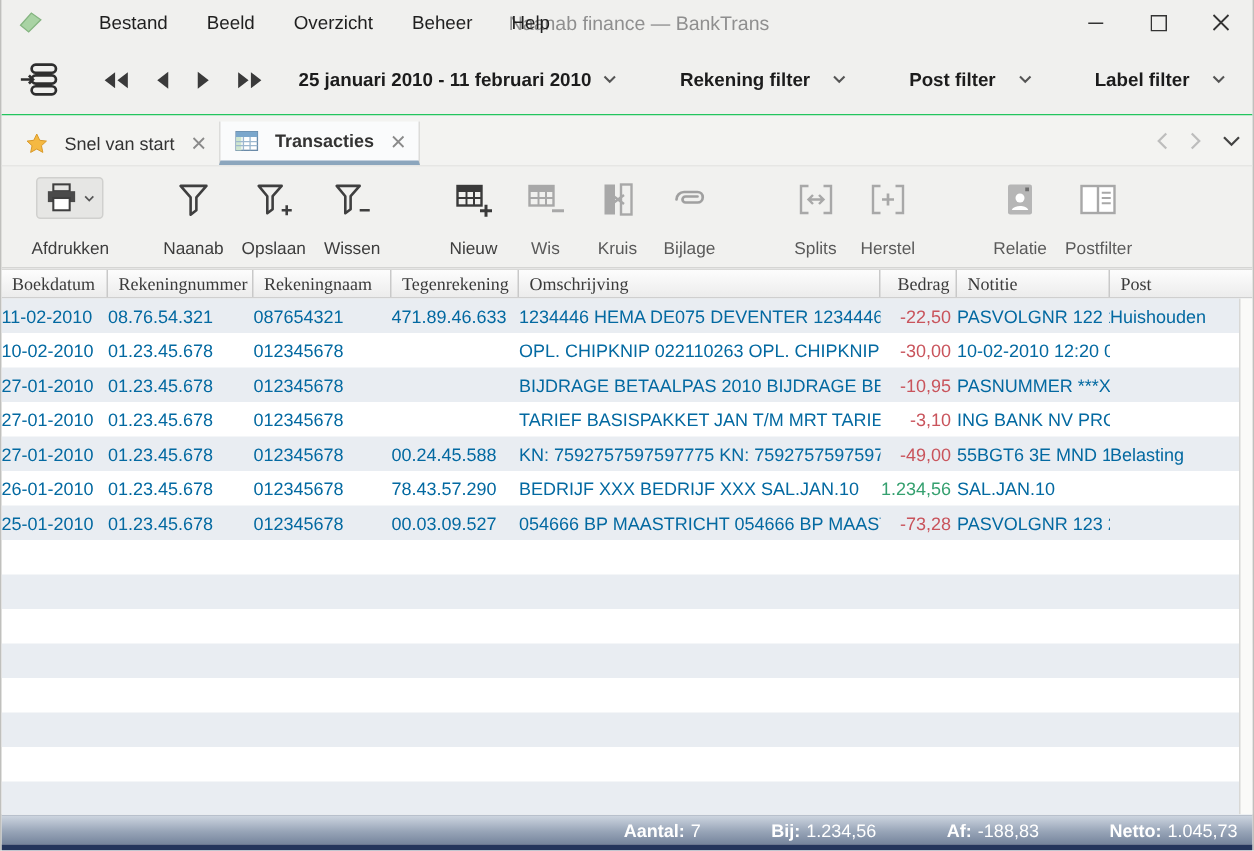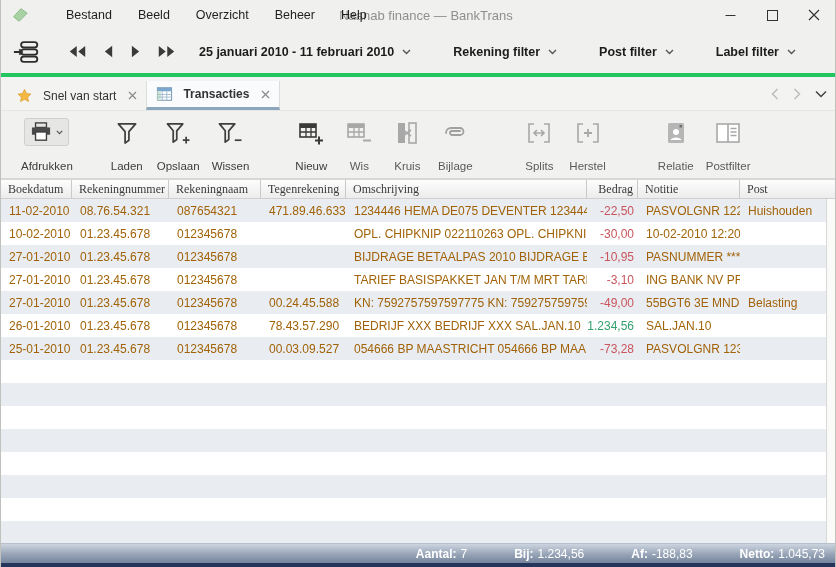--- a/index.html
+++ b/index.html
@@ -14,26 +14,26 @@
   
   .titlebar { height:30px; display:flex; align-items:center; background:#f0f0ee; position:relative; padding-left:10px; flex:none; }
   .app-icon { width:20px; height:20px; display:flex; align-items:center; }
   .menubar { display:flex; margin-left:22px; gap:0; z-index:2; }
   .menu-item { font-size:12.5px; color:#1f1f1f; padding:0 13px; line-height:30px; cursor:default; }
   .win-title { position:absolute; left:16px; right:0; text-align:center; font-size:13px; color:#8f8f8f; pointer-events:none; }
   .win-controls { margin-left:auto; display:flex; z-index:2; }
   .win-btn { width:42px; height:30px; display:flex; align-items:center; justify-content:center; }
 
   
-  .toolbar { height:47px; display:flex; align-items:center; background:#f0f0ee; padding:0 12px; flex:none; border-bottom:4px solid #22c55e; }
+  .toolbar { height:47px; display:flex; align-items:center; background:#f0f0ee; padding:0 12px; flex:none; border-bottom:1px solid #22c55e; }
   .db-icon { width:28px; height:28px; display:flex; align-items:center; }
   .nav-arrows { display:flex; align-items:center; gap:14px; margin-left:26px; }
   .nav-btn { display:flex; align-items:center; justify-content:center; padding:2px; }
   .date-select { display:flex; align-items:center; gap:8px; margin-left:22px; font-size:12.5px; font-weight:bold; color:#1c1c1c; }
-  .dropdown { display:flex; align-items:center; gap:8px; margin-left:42px; font-size:12.5px; font-weight:bold; color:#1c1c1c; }
+  .dropdown { display:flex; align-items:center; gap:15px; margin-left:42px; font-size:12.5px; font-weight:bold; color:#1c1c1c; }
 
   
   .tabbar { height:34px; background:#f3f3f1; display:flex; align-items:flex-end; padding-left:6px; flex:none; position:relative; border-bottom:1px solid #e6e6e4; }
   .tab { display:flex; align-items:center; gap:10px; height:29px; padding:0 9px; font-size:12px; color:#333; }
   .tab.active { background:#fafbfc; border-left:1px solid #dcdcda; border-right:1px solid #dcdcda; border-bottom:3px solid #8ca6bd; font-weight:bold; }
   .tab-close { display:flex; align-items:center; padding-left:2px; }
   .tabnav { position:absolute; right:8px; top:0; height:34px; display:flex; align-items:center; gap:14px; }
 
   
   .actionbar { height:68px; background:#f1f1ef; border-bottom:1px solid #d6d6d4; display:flex; align-items:stretch; padding:5px 4px 0 14px; flex:none; }
@@ -44,21 +44,21 @@
   .print-chip { display:flex; align-items:center; gap:4px; background:#e6e6e4; border:1px solid #d0d0ce; border-radius:3px; padding:3px 5px; }
   .sp-a{margin-left:26px} .sp-b{margin-left:24px} .sp-c{margin-left:32px} .sp-d{margin-left:36px} .sp-e{margin-left:40px}
 
   
   .grid { flex:1; background:#fff; position:relative; overflow:hidden; border-top:1px solid #d9d9d7; }
   .header-row { display:flex; height:19px; background:linear-gradient(#fdfdfd,#ececec); border-bottom:1px solid #cfcfcf;font-family:Liberation Serif, serif; }
   .hcell { font-size:12px; color:#3a3a3a; line-height:18px; padding-left:7px; border-right:1px solid #c9c9c9; white-space:nowrap; overflow:hidden; }
   .hcell:last-child { border-right:none; }
   .row { display:flex; height:23px; align-items:center; }
   .grid-body .row:nth-child(odd) { background:#e9edf2; }
-  .cell { font-size:12px; color:#a16207; padding-left:8px; white-space:nowrap; overflow:hidden; }
+  .cell { font-size:12px; color:#0369a1; padding-left:0; white-space:nowrap; overflow:hidden; }
   .c0{width:71px; flex:none;} .c1{width:97px; flex:none;} .c2{width:92px; flex:none;}
   .c3{width:85px; flex:none;} .c4{width:241px; flex:none;}
   .c5{width:51px; flex:none; text-align:right; padding-left:0; padding-right:4px;}
   .c6{width:102px; flex:none;} .c7{flex:1;}
   .cell.neg { color:#c9545c; }
   .cell.pos { color:#35a06f; }
   .vscroll { position:absolute; top:19px; right:0; bottom:0; width:9px; background:#fafaf8; border-left:1px solid #d8d8d6; }
 
   
   .statusbar { height:20px; flex:none; background:linear-gradient(#ccd4df,#8focusa); background:linear-gradient(#ccd4df 0%, #97a4b7 55%, #75849c 100%); display:flex; align-items:center; justify-content:flex-end; gap:18px; padding-right:10px; border-top:1px solid #b8c0cc; }
@@ -215,21 +215,21 @@
           </svg>
       </span>
       <span class="action-label">Afdrukken</span>
     </div>
     <div class="action sp-b">
       <span class="ic">
           <svg width="22" height="23" viewBox="0 0 22 24">
             <path d="M2 2h18l-7 8v9l-4 3V10z" fill="none" stroke="#3f3f3f" stroke-width="1.8" stroke-linejoin="round"></path>
           </svg>
         </span>
-      <span class="action-label">Laden</span>
+      <span class="action-label">Naanab</span>
     </div>
     <div class="action">
       <span class="ic">
           <svg width="26" height="23" viewBox="0 0 26 24">
         <path d="M2 2h16l-6.3 7.2v9L8 21V9.2z" fill="none" stroke="#3f3f3f" stroke-width="1.8" stroke-linejoin="round"></path>
         <path d="M18 19h7M21.5 15.5v7" stroke="#3f3f3f" stroke-width="1.8"></path>
       </svg>
         </span>
       <span class="action-label">Opslaan</span>
     </div>

